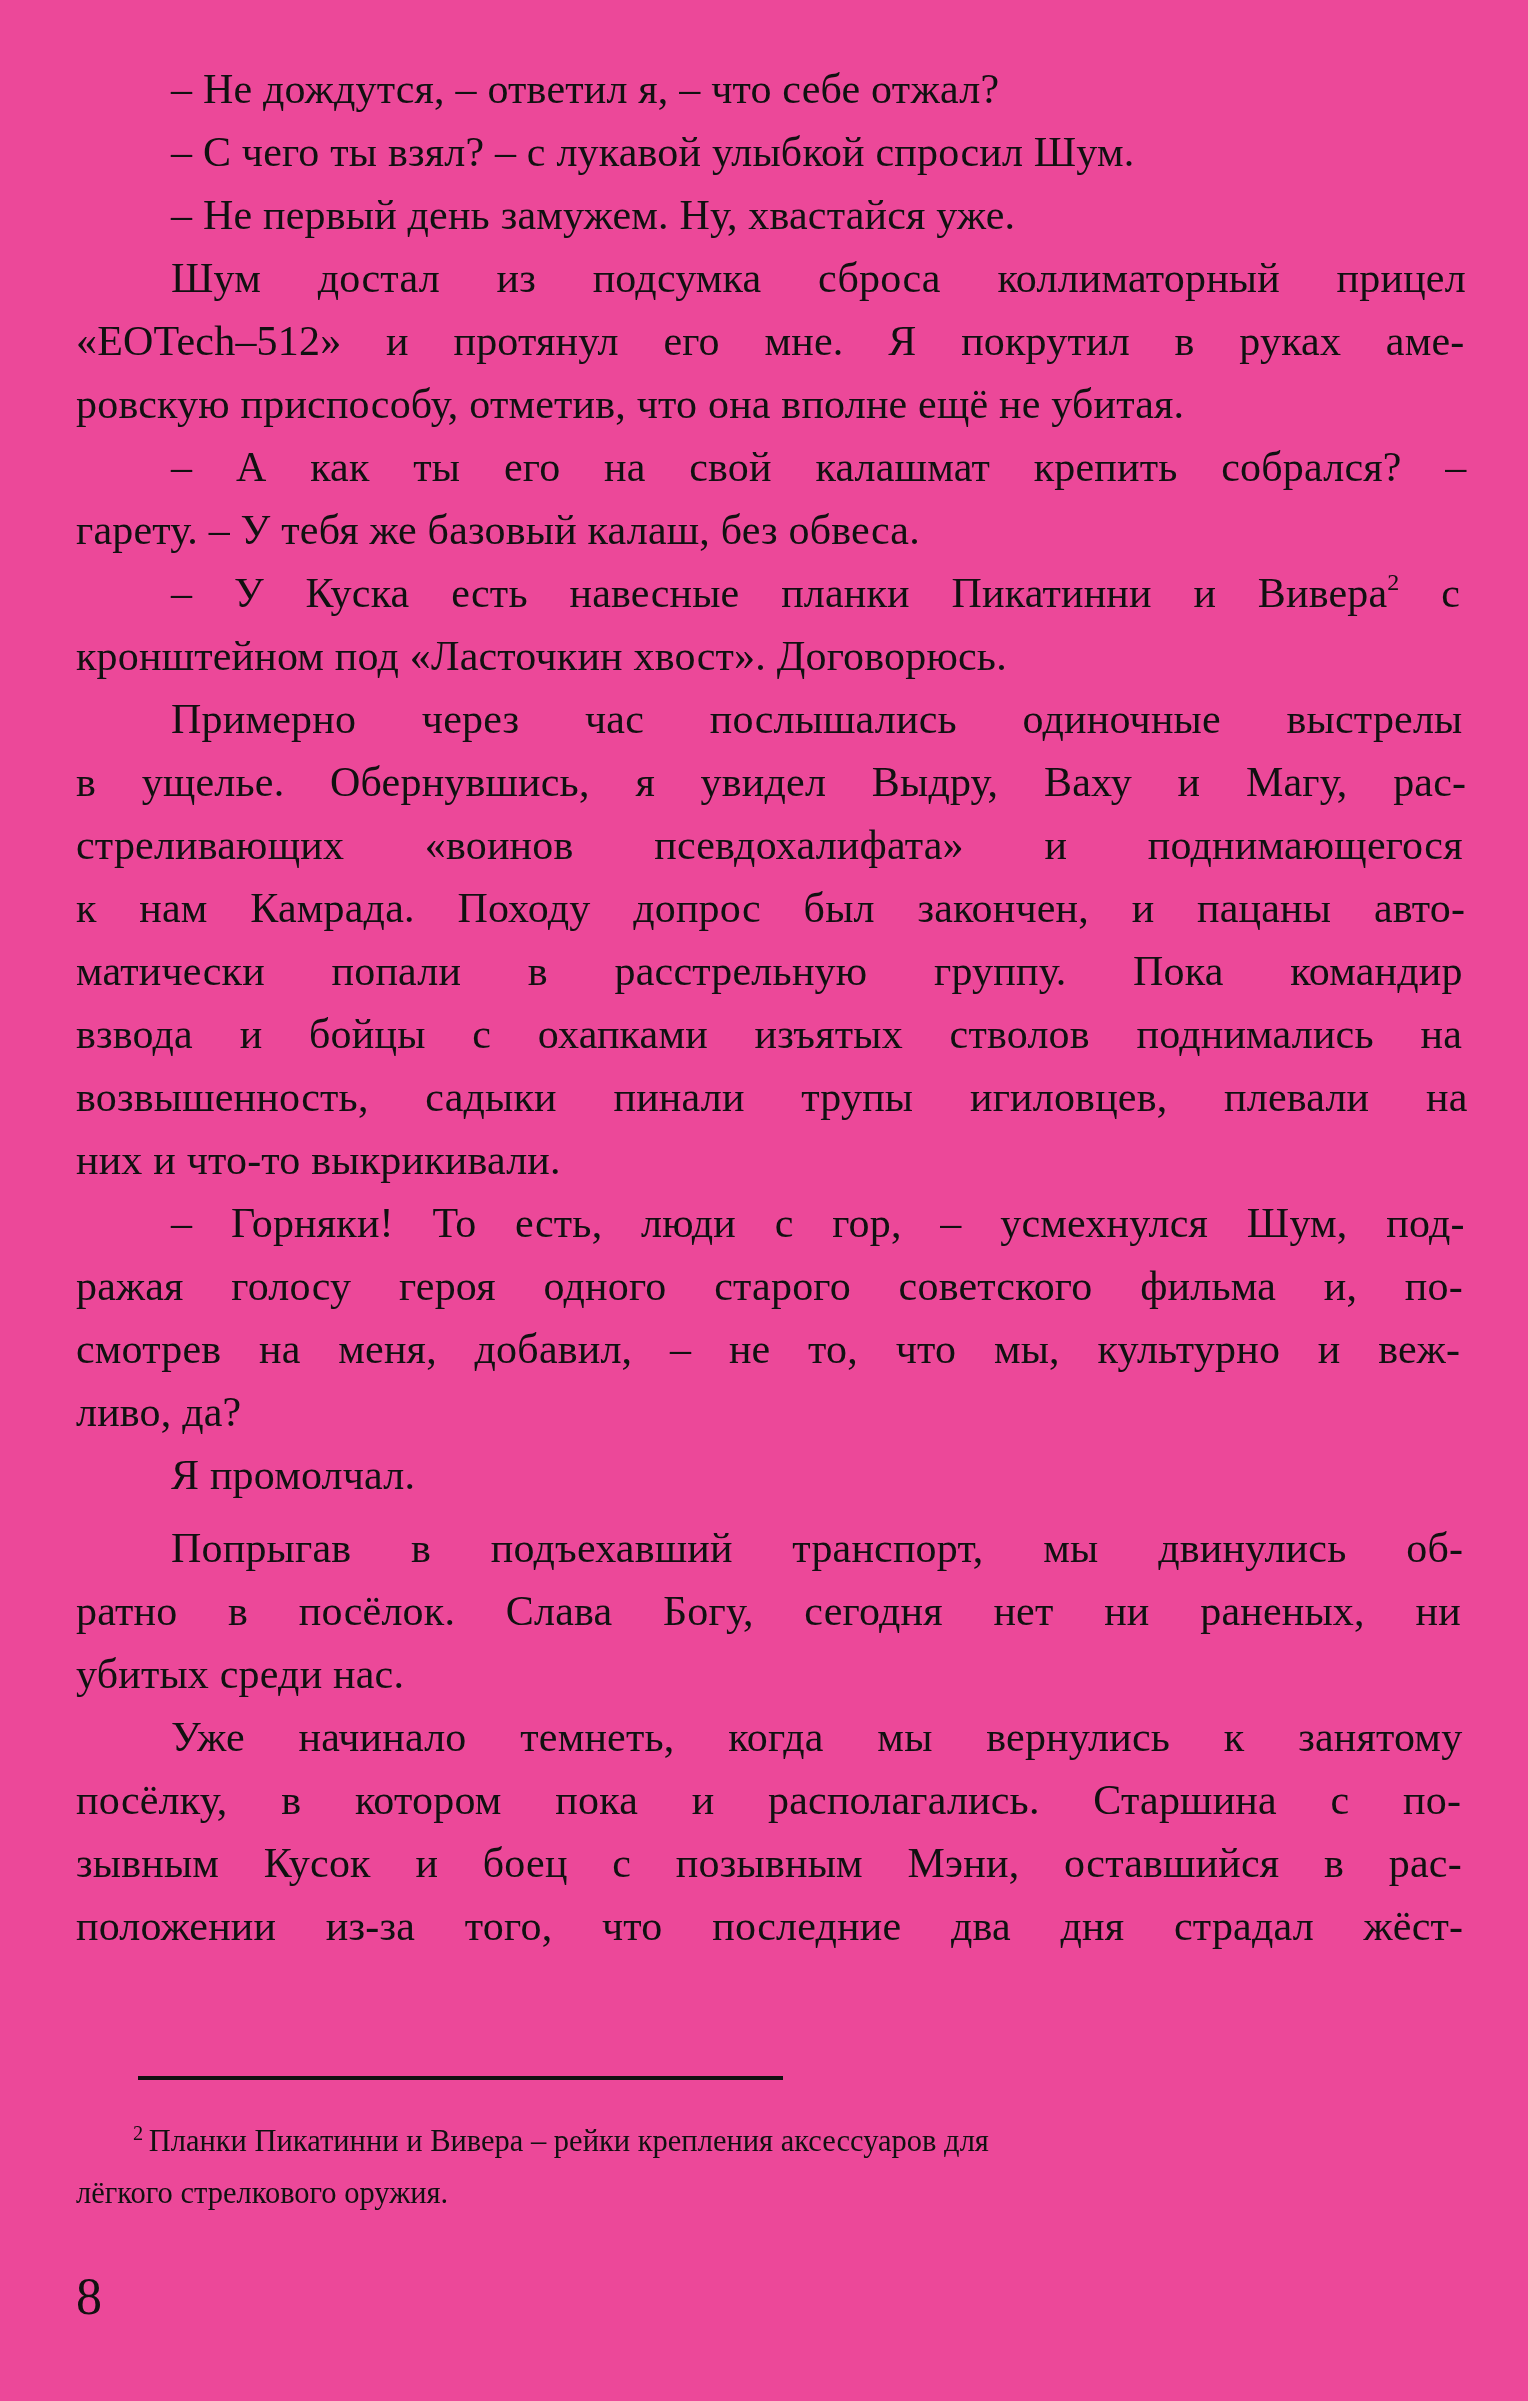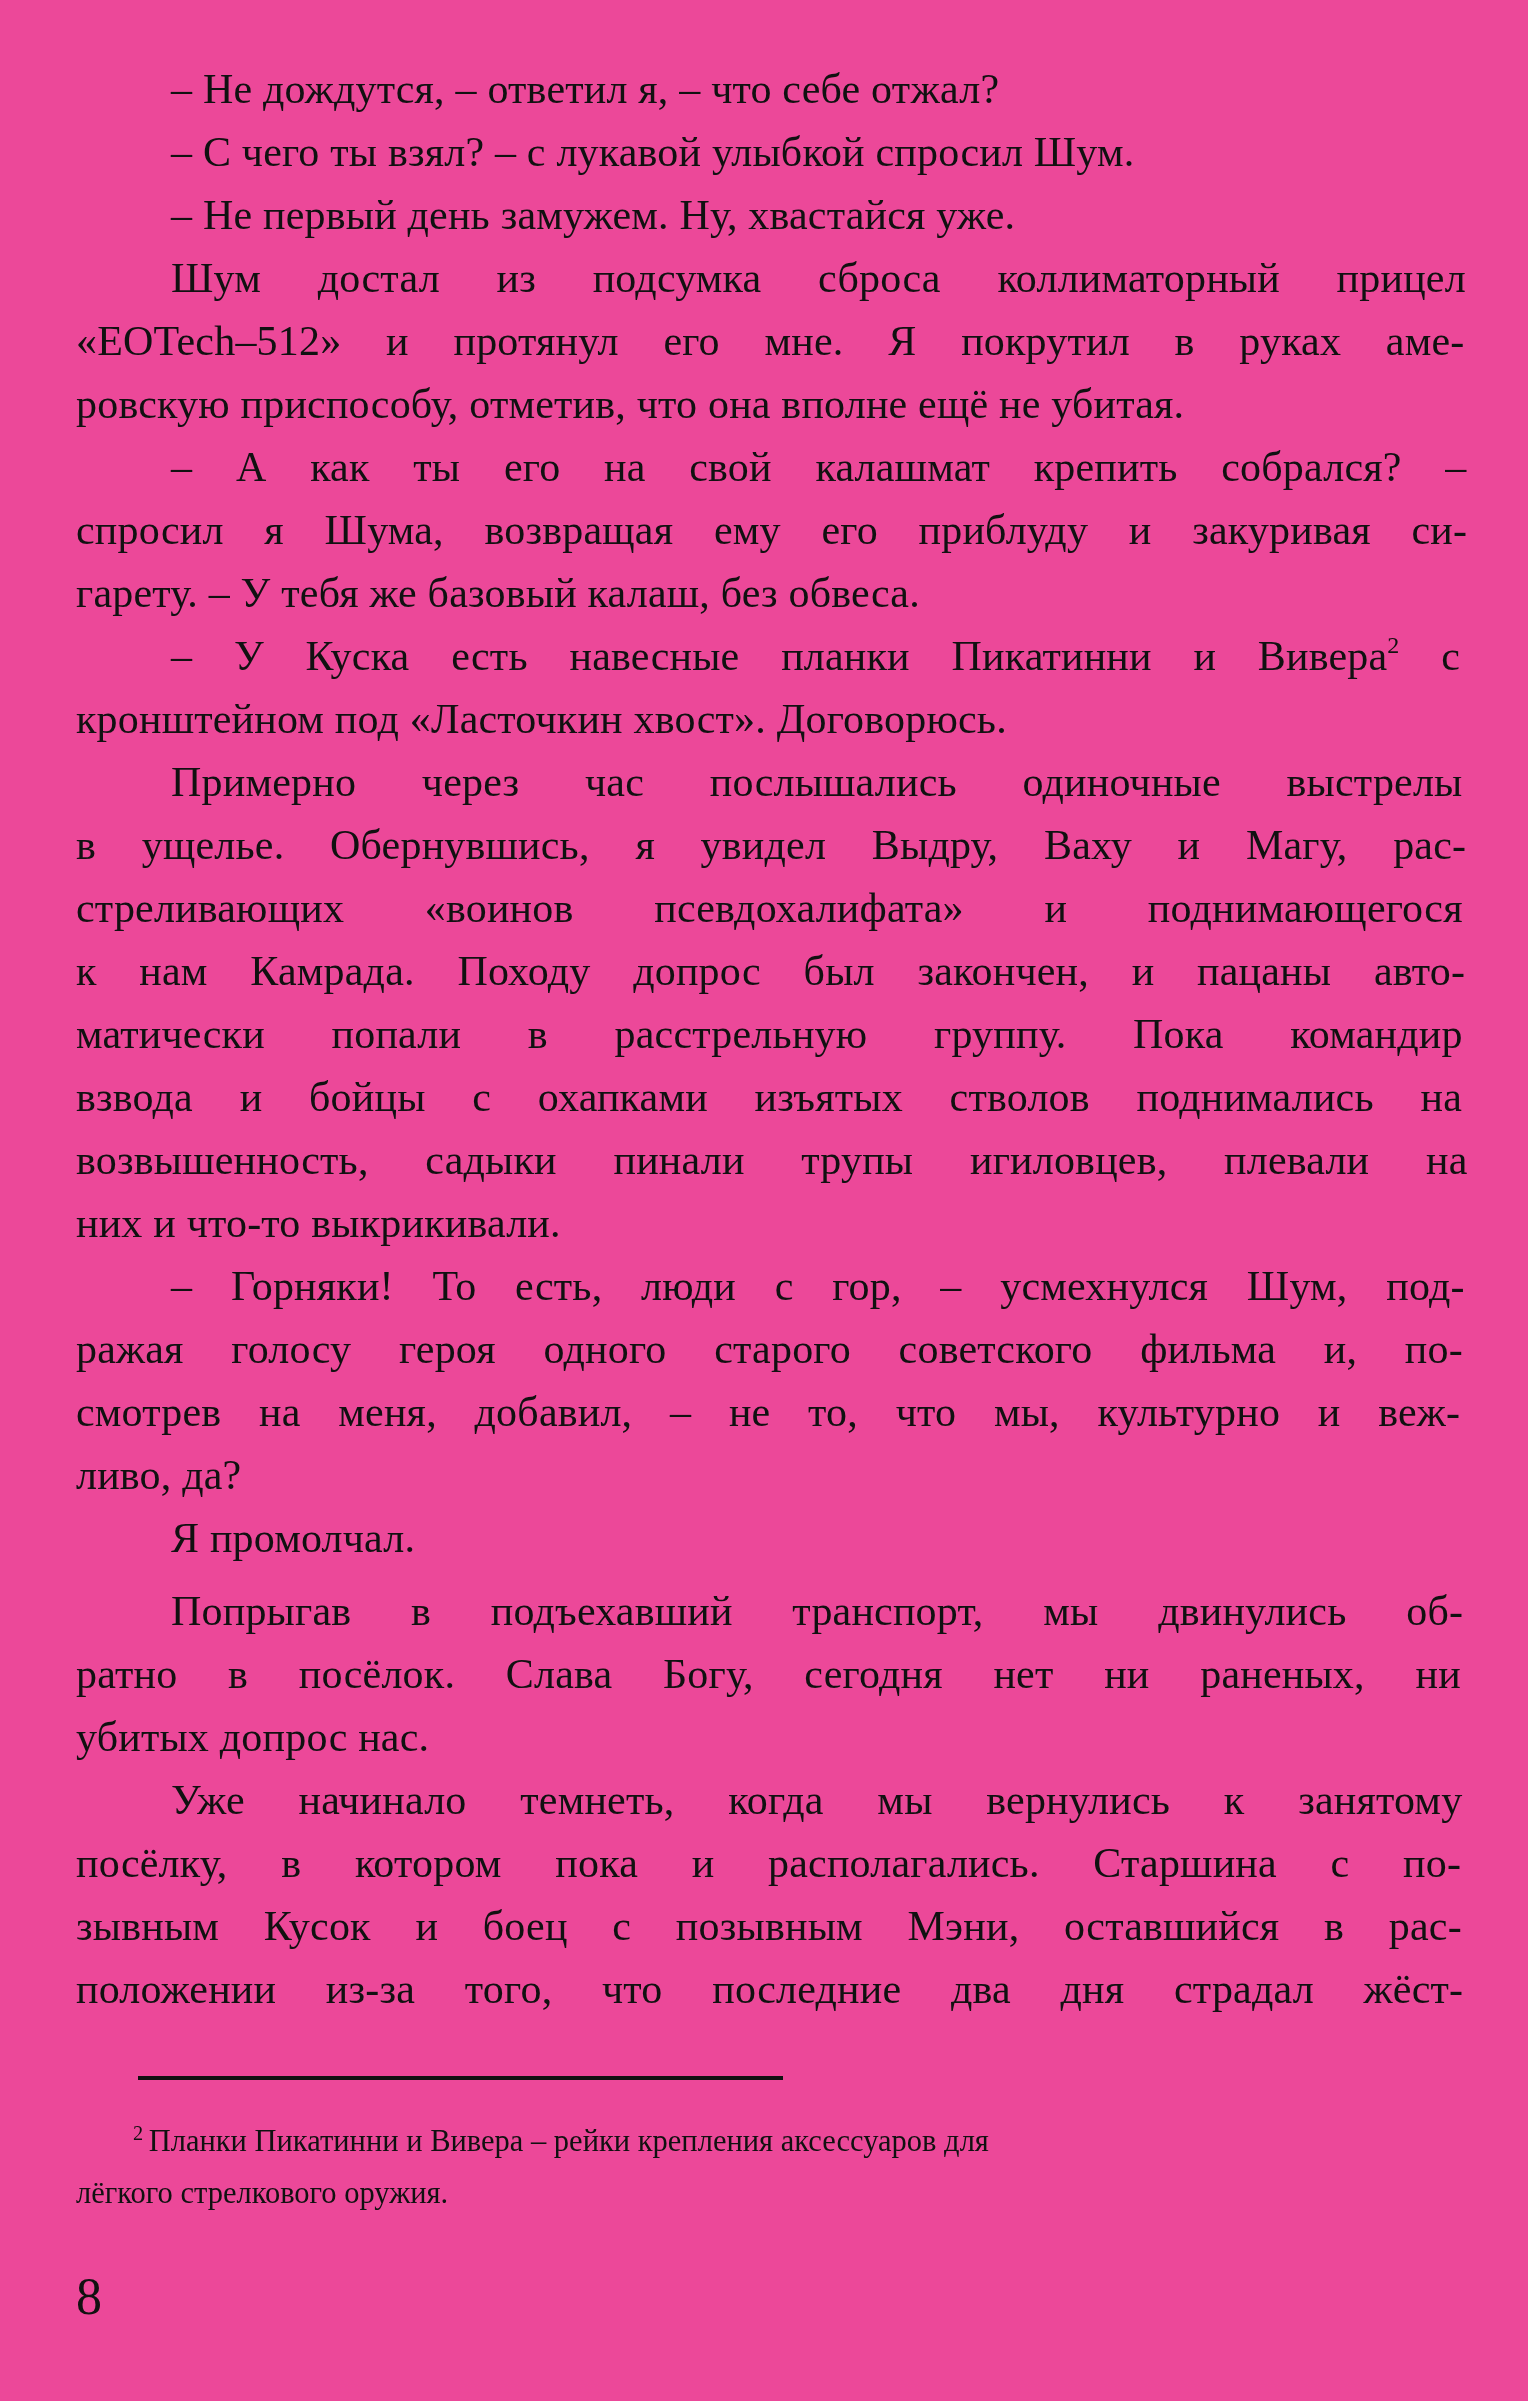--- a/index.html
+++ b/index.html
@@ -36,40 +36,39 @@
 
 <div class="page">
   <div class="body-text" id="body-text">
       <span class="line indent last">– Не дождутся, – ответил я, – что себе отжал?</span>
       <span class="line indent last">– С чего ты взял? – с лукавой улыбкой спросил Шум.</span>
       <span class="line indent last">– Не первый день замужем. Ну, хвастайся уже.</span>
       <span class="line indent" style="white-space: nowrap; text-align: left; text-align-last: left; word-spacing: 46px;">Шум достал из подсумка сброса коллиматорный прицел</span>
       <span class="line" style="white-space: nowrap; text-align: left; text-align-last: left; word-spacing: 34px;">«EOTech–512» и протянул его мне. Я покрутил в руках аме-</span>
       <span class="line last">ровскую приспособу, отметив, что она вполне ещё не убитая.</span>
       <span class="line indent" style="white-space: nowrap; text-align: left; text-align-last: left; word-spacing: 33px;">– А как ты его на свой калашмат крепить собрался? –</span>
-      <span class="line" style="white-space: nowrap; text-align: left; text-align-last: left; word-spacing: 30px;">спросил я Шума, возвращая ему его приблуду и закуривая си-</span>
       <span class="line last">гарету. – У тебя же базовый калаш, без обвеса.</span>
       <span class="line indent" style="white-space: nowrap; text-align: left; text-align-last: left; word-spacing: 31px;"><span>– У Куска есть навесные планки Пикатинни и Вивера</span><span class="sup">2</span><span> с</span></span>
       <span class="line last">кронштейном под «Ласточкин хвост». Договорюсь.</span>
       <span class="line indent" style="white-space: nowrap; text-align: left; text-align-last: left; word-spacing: 55px;">Примерно через час послышались одиночные выстрелы</span>
       <span class="line" style="white-space: nowrap; text-align: left; text-align-last: left; word-spacing: 35px;">в ущелье. Обернувшись, я увидел Выдру, Ваху и Магу, рас-</span>
       <span class="line" style="white-space: nowrap; text-align: left; text-align-last: left; word-spacing: 70px;">стреливающих «воинов псевдохалифата» и поднимающегося</span>
       <span class="line" style="white-space: nowrap; text-align: right; text-align-last: left; word-spacing: 32px;">к нам Камрада. Походу допрос был закончен, и пацаны авто-</span>
       <span class="line" style="white-space: nowrap; text-align: left; text-align-last: left; word-spacing: 56px;">матически попали в расстрельную группу. Пока командир</span>
       <span class="line" style="white-space: nowrap; text-align: left; text-align-last: left; word-spacing: 36px;">взвода и бойцы с охапками изъятых стволов поднимались на</span>
       <span class="line" style="white-space: nowrap; text-align: right; text-align-last: left; word-spacing: 46px;">возвышенность, садыки пинали трупы игиловцев, плевали на</span>
       <span class="line last">них и что-то выкрикивали.</span>
       <span class="line indent" style="white-space: nowrap; text-align: left; text-align-last: left; word-spacing: 28px;">– Горняки! То есть, люди с гор, – усмехнулся Шум, под-</span>
       <span class="line" style="white-space: nowrap; text-align: left; text-align-last: left; word-spacing: 37px;">ражая голосу героя одного старого советского фильма и, по-</span>
       <span class="line" style="white-space: nowrap; text-align: right; text-align-last: left; word-spacing: 27px;">смотрев на меня, добавил, – не то, что мы, культурно и веж-</span>
       <span class="line last">ливо, да?</span>
       <span class="line indent last">Я промолчал.</span>
       <span class="line indent" style="white-space: nowrap; text-align: center; text-align-last: left; word-spacing: 49px; margin-top: 10px;">Попрыгав в подъехавший транспорт, мы двинулись об-</span>
       <span class="line" style="white-space: nowrap; text-align: center; text-align-last: left; word-spacing: 40px;">ратно в посёлок. Слава Богу, сегодня нет ни раненых, ни</span>
-      <span class="line last">убитых допрос нас.</span>
+      <span class="line last">убитых среди нас.</span>
       <span class="line indent" style="white-space: nowrap; text-align: left; text-align-last: left; word-spacing: 43px;">Уже начинало темнеть, когда мы вернулись к занятому</span>
       <span class="line" style="white-space: nowrap; text-align: left; text-align-last: left; word-spacing: 43px;">посёлку, в котором пока и располагались. Старшина с по-</span>
       <span class="line" style="white-space: nowrap; text-align: left; text-align-last: left; word-spacing: 34px;">зывным Кусок и боец с позывным Мэни, оставшийся в рас-</span>
       <span class="line" style="white-space: nowrap; text-align: left; text-align-last: left; word-spacing: 39px;">положении из-за того, что последние два дня страдал жёст-</span>
     </div>
 
   <div class="footnote-rule"></div>
 
   <div class="footnote">
     <span class="fline indent"><span class="fmark">2</span><span>Планки Пикатинни и Вивера – рейки крепления аксессуаров для</span></span>

